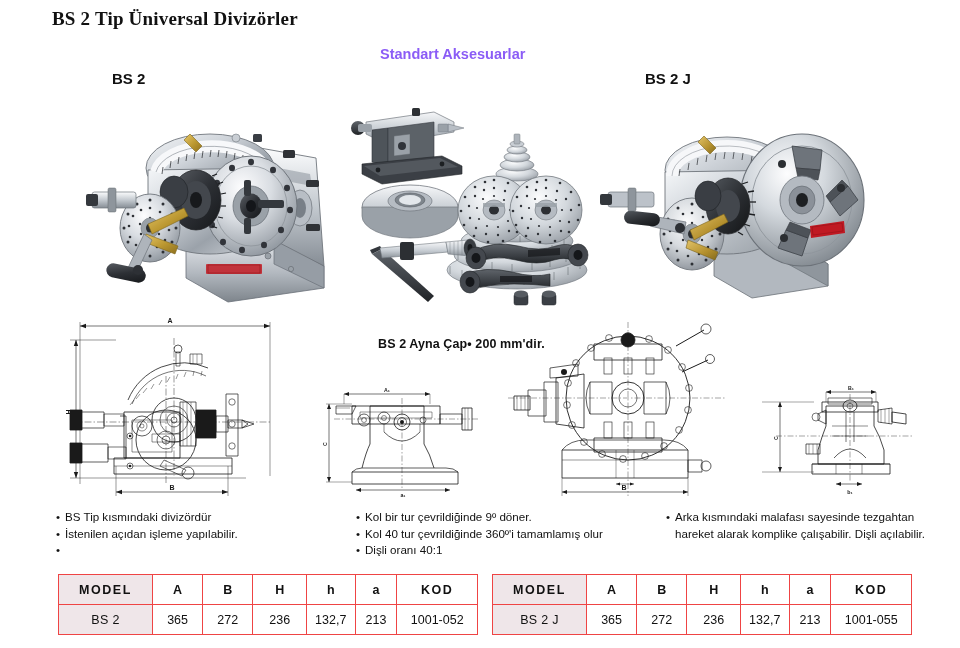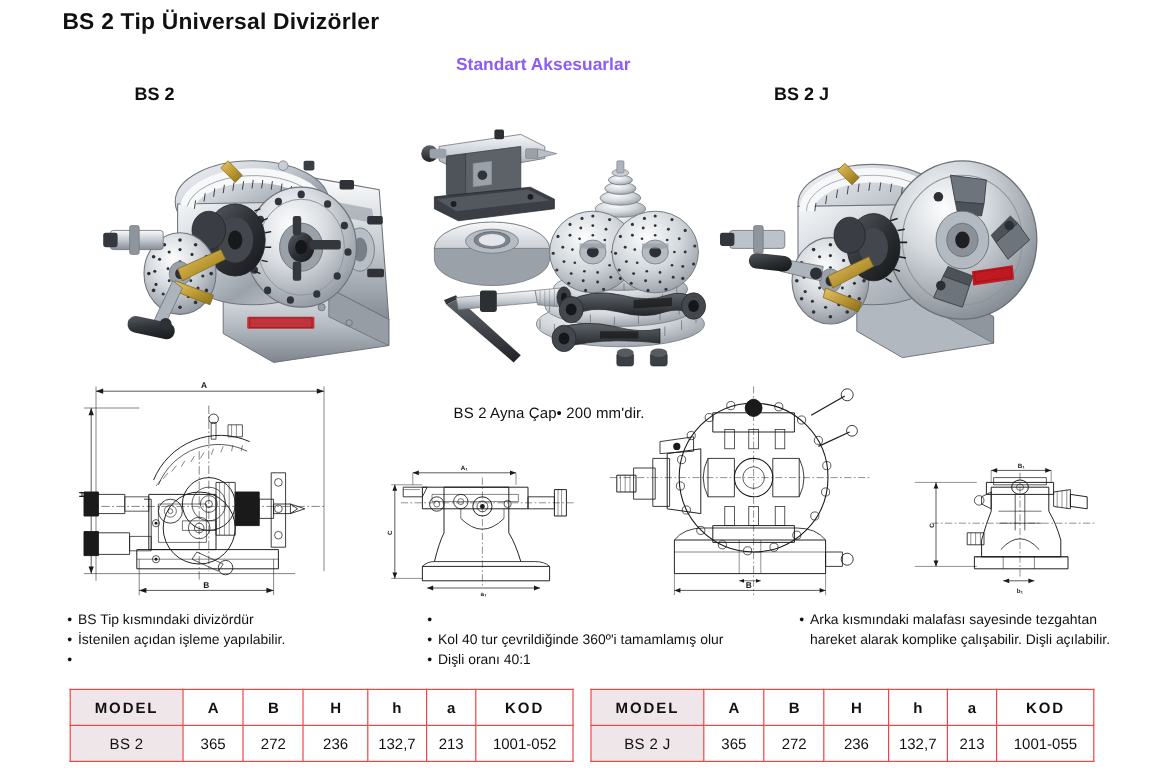--- a/index.html
+++ b/index.html
@@ -6,34 +6,34 @@
   body{
     width:960px;height:648px;background:#ffffff;overflow:hidden;
     font-family:"Liberation Sans","DejaVu Sans",sans-serif;
     color:#111;position:relative;
   }
   .page{position:absolute;inset:0;}
 
   
   .page-title{
     position:absolute;left:52px;top:8px;
-    font-size:19px;font-weight:bold;letter-spacing:.2px;color:#111;
+    font-size:19px;font-weight:bold;letter-spacing:.2px;color:#111;font-family:Liberation Serif, serif;
   }
   .accessories-title{
     position:absolute;left:380px;top:46px;
     font-size:14.5px;font-weight:bold;color:#8b5cf6;
   }
   .model-label{
     position:absolute;font-size:15px;font-weight:bold;color:#111;
   }
   .model-label.left{left:112px;top:70px;}
   .model-label.right{left:645px;top:70px;}
   .chuck-note{
     position:absolute;left:378px;top:337px;
-    font-size:12.5px;font-weight:normal;color:#111;letter-spacing:.1px;
+    font-size:12.5px;font-weight:bold;color:#111;letter-spacing:.1px;
   }
 
   
   .photo{position:absolute;}
   .photo svg{display:block;}
 
   
   .drawing{position:absolute;}
   .drawing svg{display:block;}
 
@@ -958,20 +958,21 @@
       <span class="txt">İstenilen açıdan işleme yapılabilir.</span>
     </div>
     <div class="row">
       <span class="dot">•</span>
     </div>
   </div>
 
   <div class="bullets c2">
     <div class="row">
       <span class="dot">•</span>
+      <span class="txt">Kol bir tur çevrildiğinde 9º döner.</span>
     </div>
     <div class="row">
       <span class="dot">•</span>
       <span class="txt">Kol 40 tur çevrildiğinde 360º'i tamamlamış olur</span>
     </div>
     <div class="row">
       <span class="dot">•</span>
       <span class="txt">Dişli oranı 40:1</span>
     </div>
   </div>

